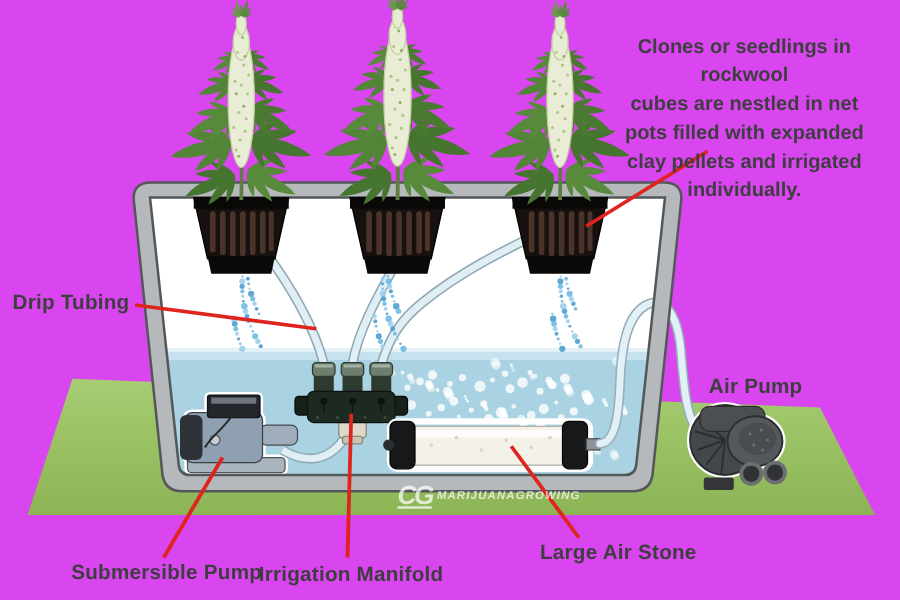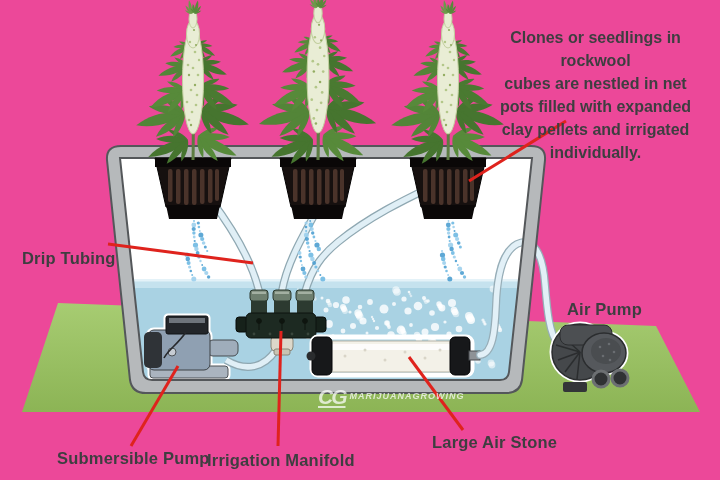--- a/index.html
+++ b/index.html
@@ -1,16 +1,16 @@
 <!DOCTYPE html>
 <html><head>
 <meta charset="utf-8">
 <style>
   html,body{margin:0;padding:0;background:#ffffff;}
-  #stage{position:relative;width:720px;height:480px;overflow:hidden;background:#ec4899;
+  #stage{position:relative;width:720px;height:480px;overflow:hidden;background:#d946ef;
          font-family:"Liberation Sans", sans-serif;}
   #stage svg{position:absolute;left:0;top:0;}
   .lbl{position:absolute;font-size:16.5px;font-weight:600;color:#3e3e40;
        letter-spacing:.2px;white-space:nowrap;}
   .annotation{position:absolute;left:473px;top:26px;width:245px;text-align:center;
        font-size:16px;font-weight:600;line-height:23px;color:#3e3e40;}
   .watermark{position:absolute;left:318px;top:386px;display:flex;align-items:center;gap:4px;
        color:rgba(255,255,255,.72);font-style:italic;}
   .wm-mark{font-size:21px;font-weight:700;letter-spacing:-2px;line-height:1;text-decoration:underline;}
   .wm-lines{display:flex;flex-direction:row;line-height:1.05;}
@@ -464,21 +464,21 @@
 </svg>
 
   <div class="annotation">
     <div>Clones or seedlings in rockwool</div>
     <div>cubes are nestled in net</div>
     <div>pots filled with expanded</div>
     <div>clay pellets and irrigated</div>
     <div>individually.</div>
   </div>
 
-  <div class="lbl" style="left:22px;top:233px;margin-top:16px;">Drip Tubing</div>
+  <div class="lbl" style="left:10px;top:233px;">Drip Tubing</div>
   <div class="lbl" style="left:567px;top:300px;">Air Pump</div>
   <div class="lbl" style="left:57px;top:449px;">Submersible Pump</div>
   <div class="lbl" style="left:207px;top:451px;">Irrigation Manifold</div>
   <div class="lbl" style="left:432px;top:433px;">Large Air Stone</div>
 
   <div class="watermark">
     <span class="wm-mark">CG</span>
     <span class="wm-lines">
       <span>MARIJUANA</span>
       <span>GROWING</span>

